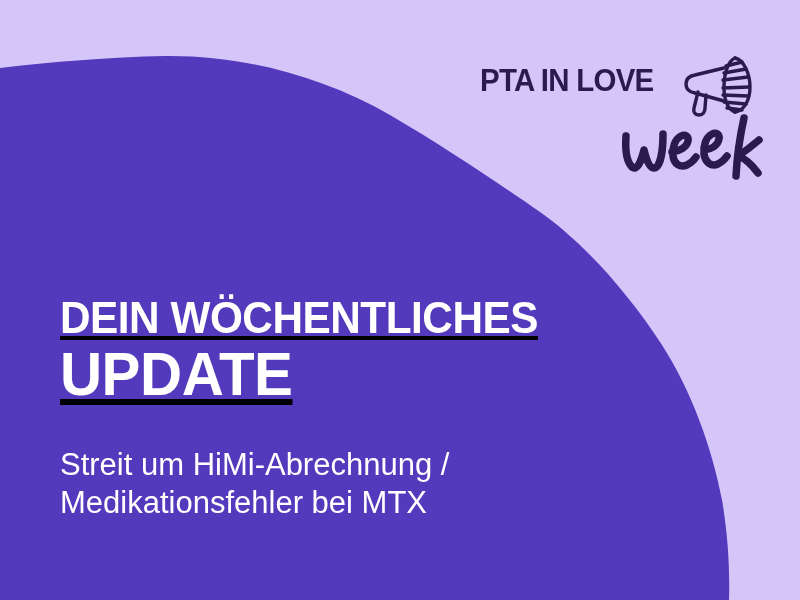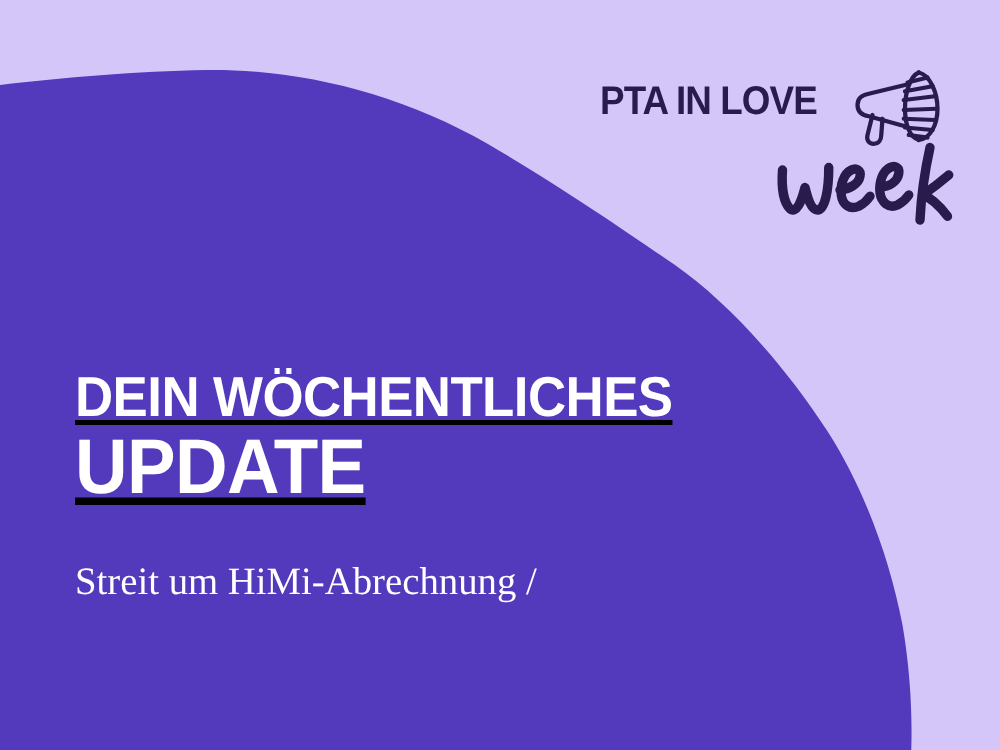--- a/index.html
+++ b/index.html
@@ -101,21 +101,21 @@
 
   
   #subtitle-block {
     position: absolute;
     left: 60px;
     top: 446px;
     width: 640px;
   }
   .subtitle-line {
     margin: 0;
-    font-family: Liberation Serif, serif;
+    font-family: Liberation Sans, sans-serif;
     font-weight: 400;
     font-size: 31px;
     line-height: 38px;
     letter-spacing: 0px;
     color: #ffffff;
     white-space: nowrap;
   }
 </style>
 </head>
 <body>
@@ -176,15 +176,16 @@
     </svg>
   </div>
 
   <div id="headline-block">
     <div id="headline-line-1">DEIN WÖCHENTLICHES</div>
     <div id="headline-line-2">UPDATE</div>
   </div>
 
   <div id="subtitle-block">
     <div class="subtitle-line">Streit um HiMi-Abrechnung /</div>
+    <div class="subtitle-line">Medikationsfehler bei MTX</div>
   </div>
 
 </div>
 
 </body></html>

